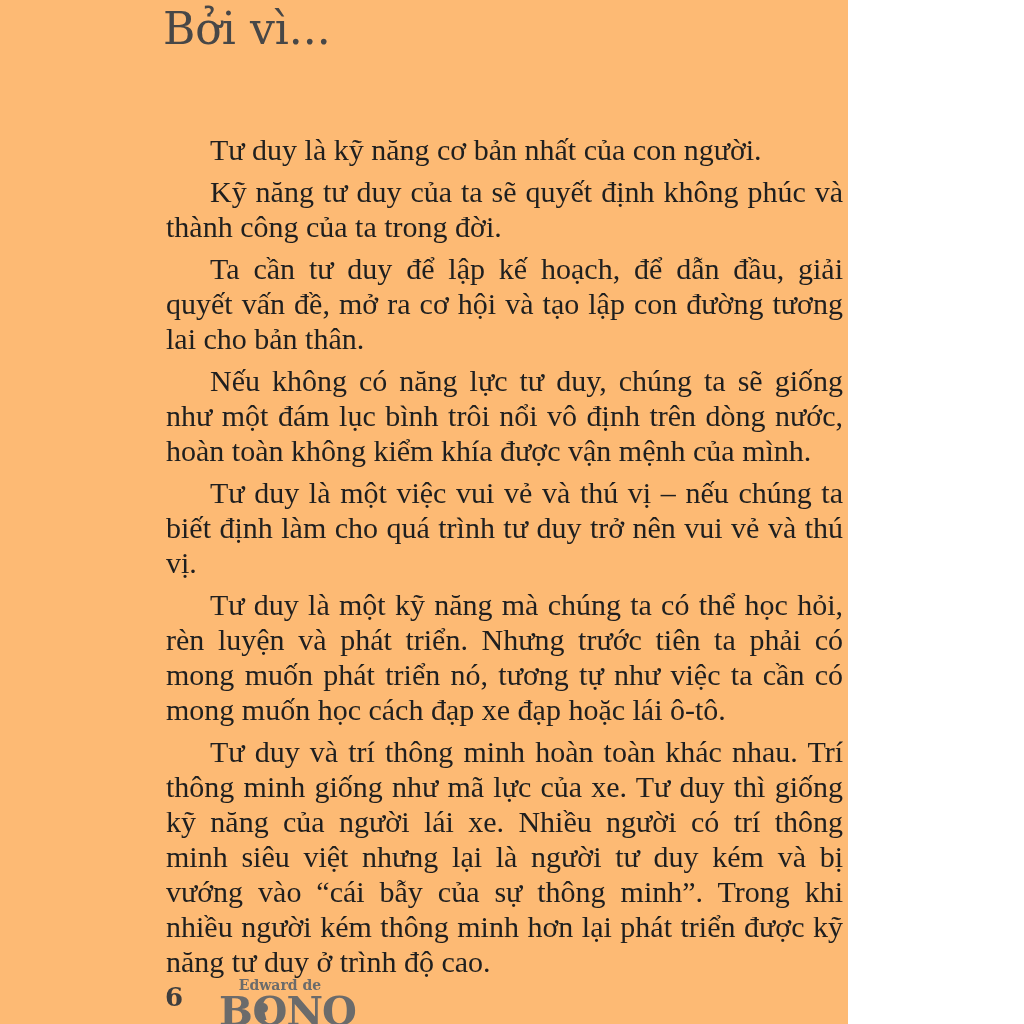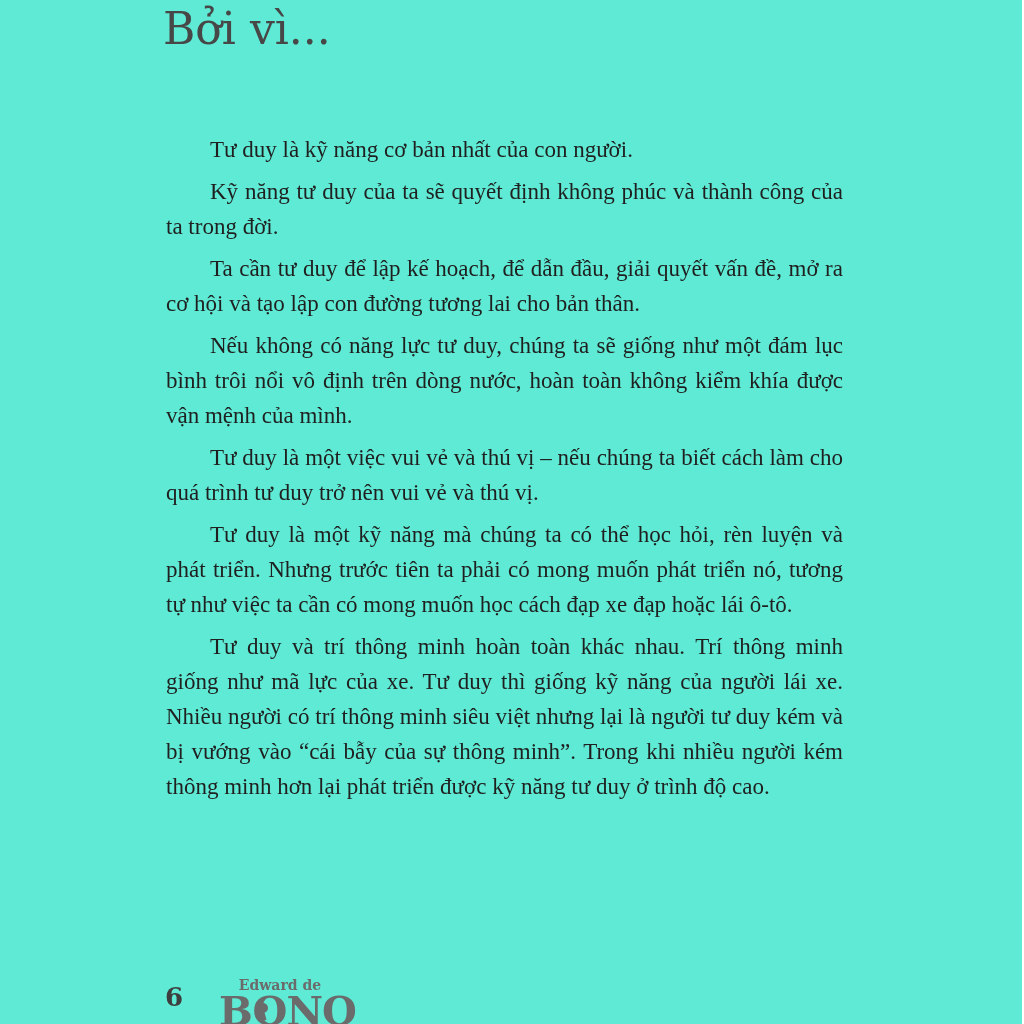--- a/index.html
+++ b/index.html
@@ -1,41 +1,41 @@
 <!DOCTYPE html>
 <html><head>
 <meta charset="utf-8">
 <style>
   html, body { margin: 0; padding: 0; background: #ffffff; }
   .page {
     position: relative;
-    width: 1022px;
+    width: 848px;
     height: 1024px;
-    background: #5eead4;
+    background: #fdba74;
     overflow: hidden;
     font-family: "Liberation Serif", serif;
   }
   .chapter-title {
     position: absolute;
     left: 163px;
     top: 4px;
     margin: 0;
     font-family: "DejaVu Serif", serif;
     font-weight: 500;
     font-size: 44px;
     line-height: 50px;
     color: #474747;
     letter-spacing: 0px;
   }
   .body-text {
     position: absolute;
     left: 166px;
     top: 132px;
     width: 677px;
-    font-size: 23px;
+    font-size: 30px;
     line-height: 35px;
     color: #1f1f1f;
     text-align: justify;
     text-justify: inter-word;
   }
   .body-text p {
     margin: 0 0 7px 0;
     text-indent: 44px;
   }
   .page-num {
@@ -104,21 +104,21 @@
 
 <div class="page">
 
   <h1 class="chapter-title">Bởi vì...</h1>
 
   <div class="body-text">
     <p>Tư duy là kỹ năng cơ bản nhất của con người.</p>
     <p>Kỹ năng tư duy của ta sẽ quyết định không phúc và thành công của ta trong đời.</p>
     <p>Ta cần tư duy để lập kế hoạch, để dẫn đầu, giải quyết vấn đề, mở ra cơ hội và tạo lập con đường tương lai cho bản thân.</p>
     <p>Nếu không có năng lực tư duy, chúng ta sẽ giống như một đám lục bình trôi nổi vô định trên dòng nước, hoàn toàn không kiểm khía được vận mệnh của mình.</p>
-    <p>Tư duy là một việc vui vẻ và thú vị – nếu chúng ta biết cách làm cho quá trình tư duy trở nên vui vẻ và thú vị.</p>
+    <p>Tư duy là một việc vui vẻ và thú vị – nếu chúng ta biết định làm cho quá trình tư duy trở nên vui vẻ và thú vị.</p>
     <p>Tư duy là một kỹ năng mà chúng ta có thể học hỏi, rèn luyện và phát triển. Nhưng trước tiên ta phải có mong muốn phát triển nó, tương tự như việc ta cần có mong muốn học cách đạp xe đạp hoặc lái ô-tô.</p>
     <p>Tư duy và trí thông minh hoàn toàn khác nhau. Trí thông minh giống như mã lực của xe. Tư duy thì giống kỹ năng của người lái xe. Nhiều người có trí thông minh siêu việt nhưng lại là người tư duy kém và bị vướng vào “cái bẫy của sự thông minh”. Trong khi nhiều người kém thông minh hơn lại phát triển được kỹ năng tư duy ở trình độ cao.</p>
   </div>
 
   <span class="page-num">6</span>
 
   <div class="logo">
     <div class="logo-top">Edward de</div>
     <div class="logo-bottom-wrap">
       <div class="logo-bottom">BONO</div>

